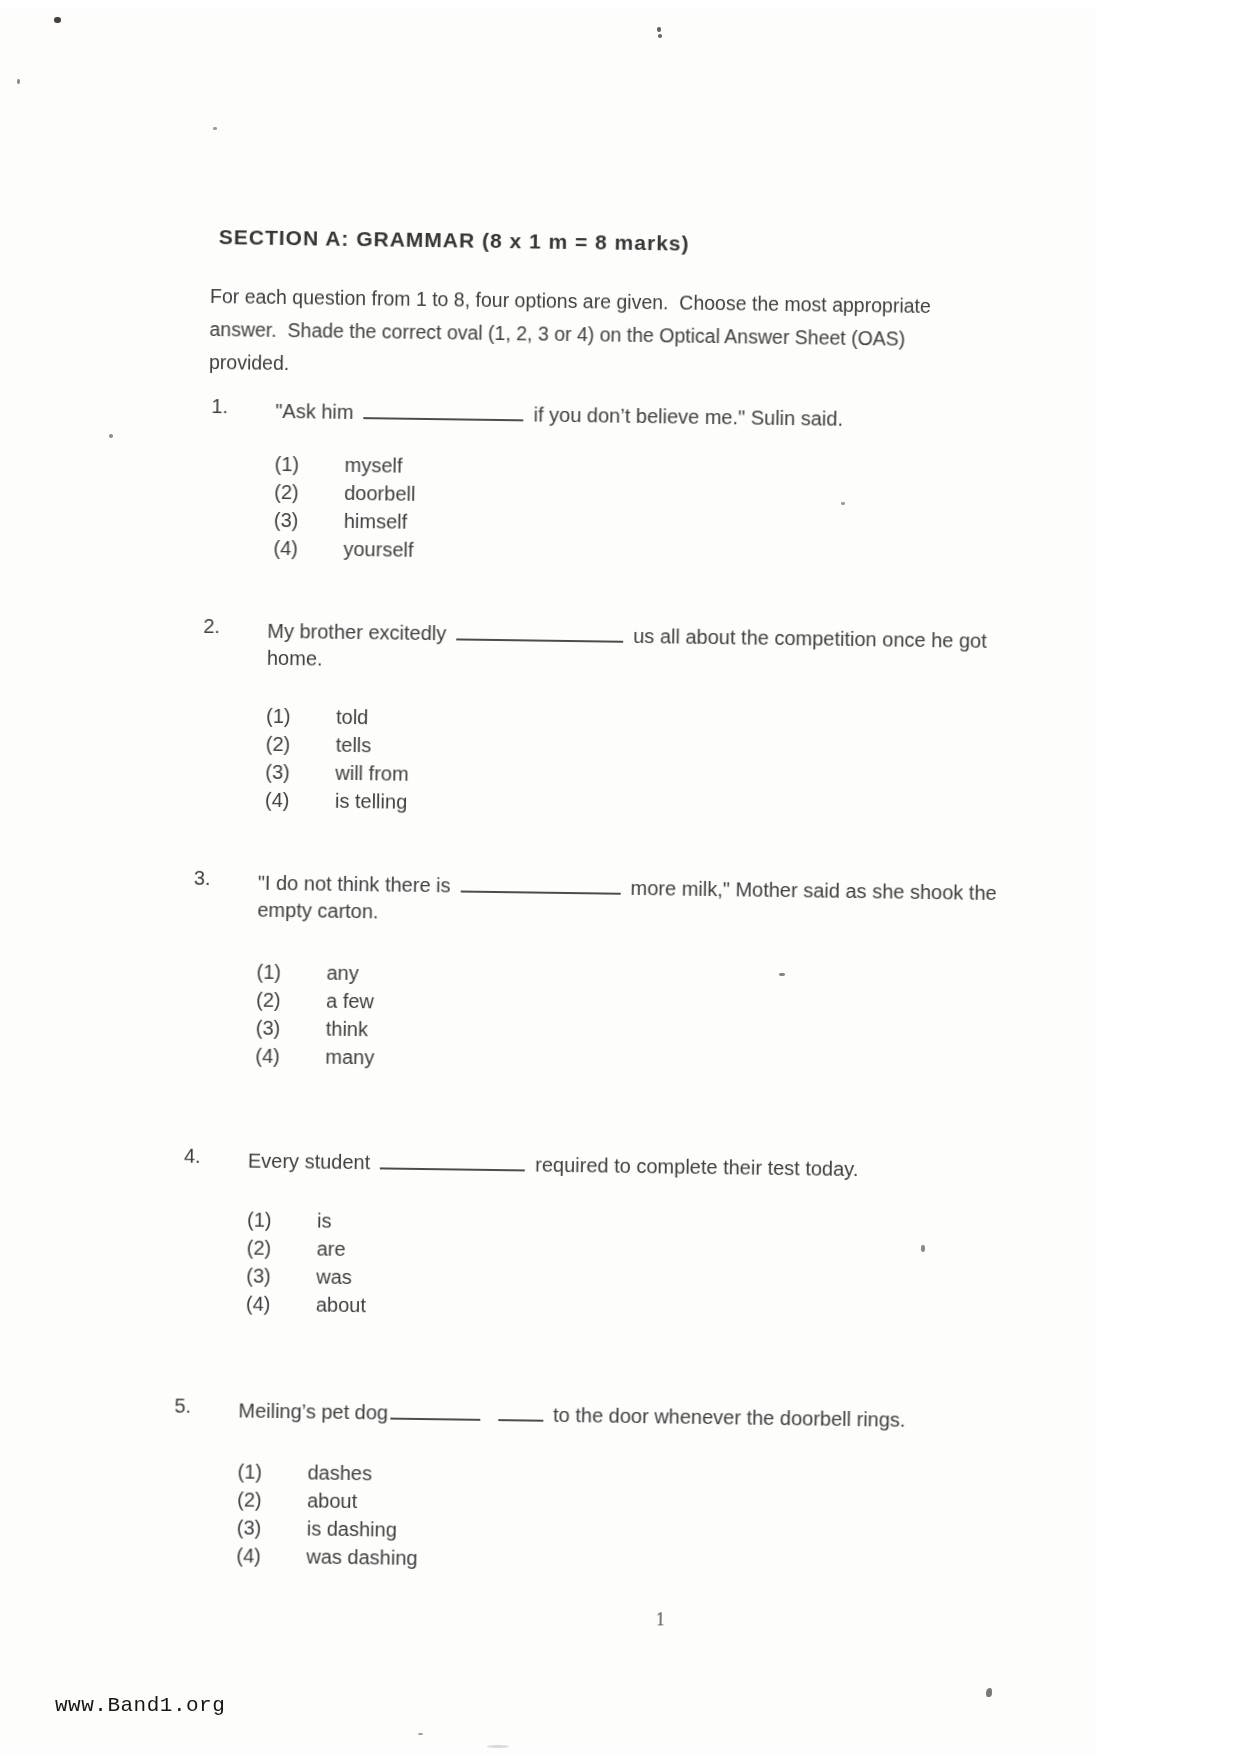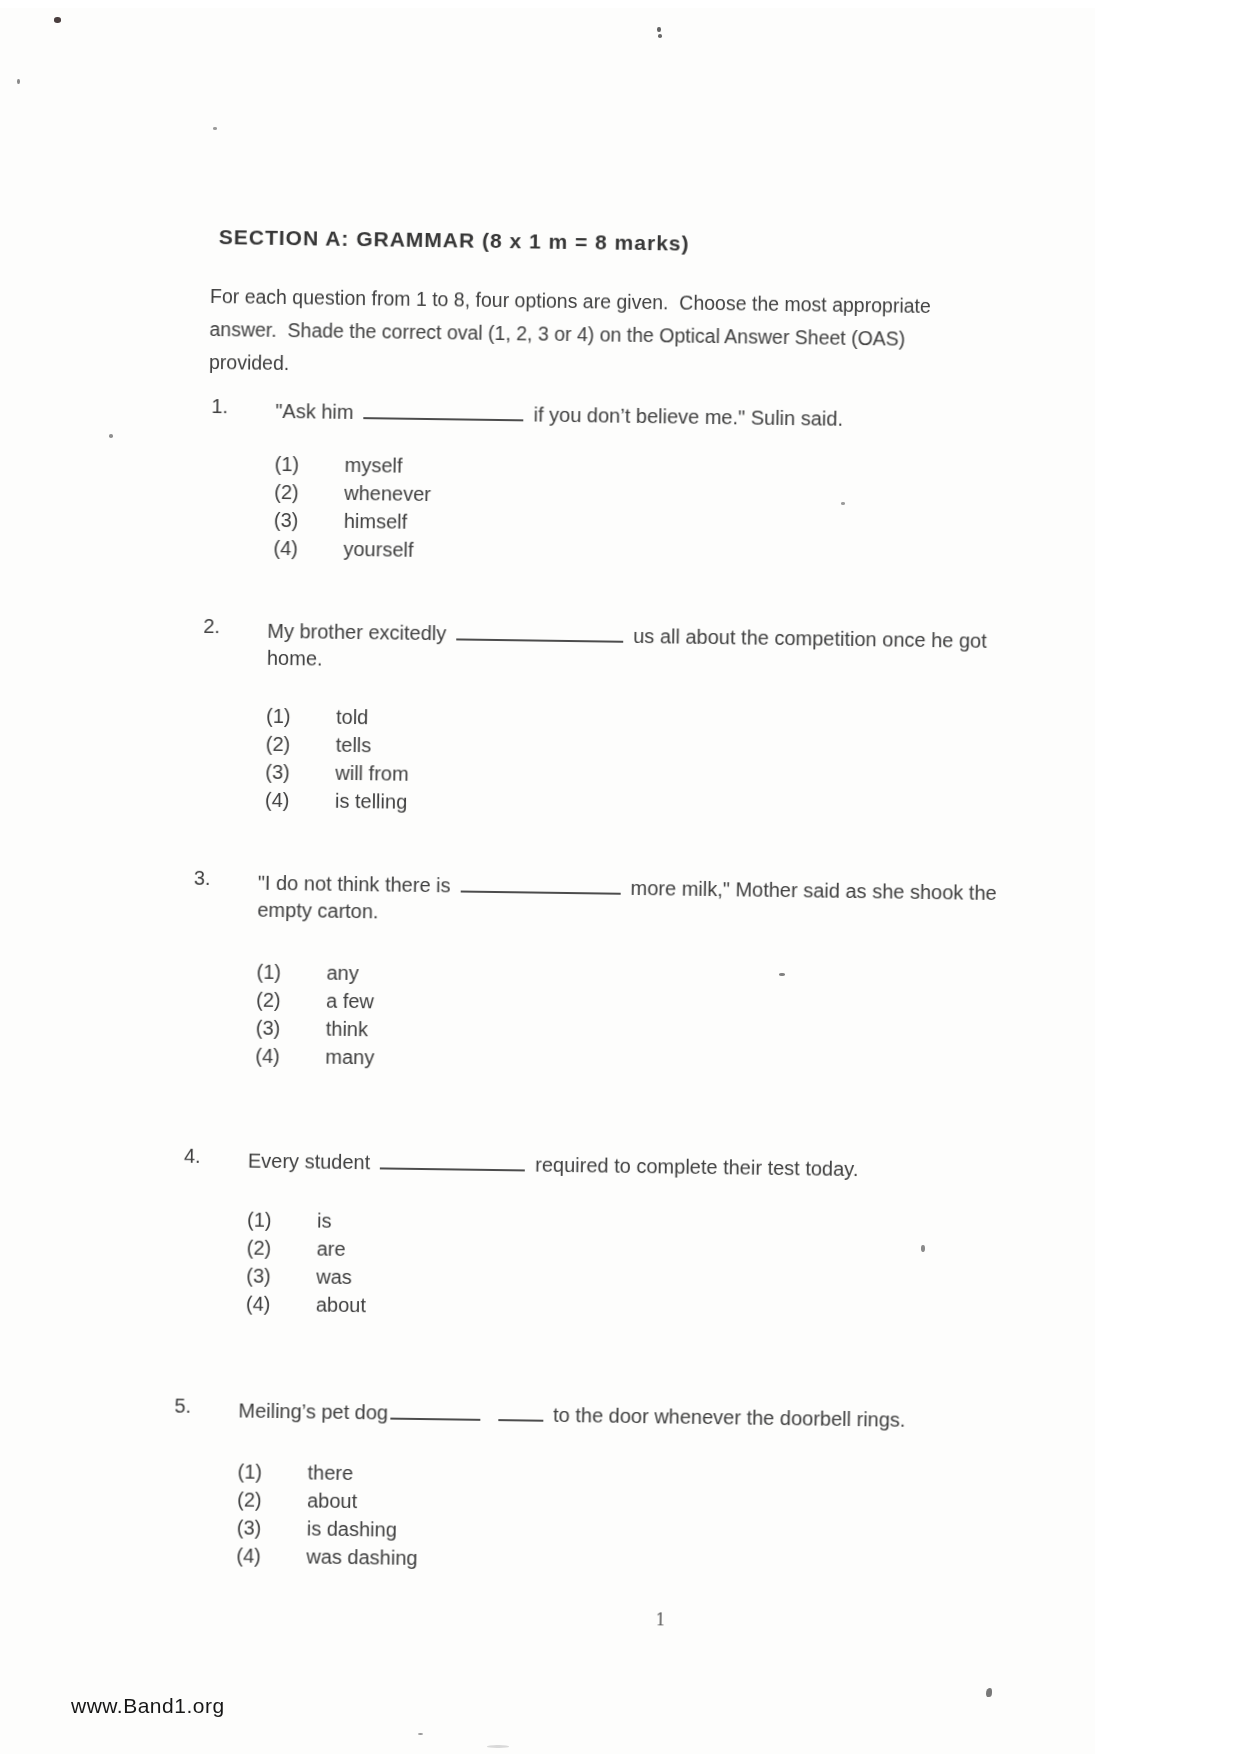--- a/index.html
+++ b/index.html
@@ -49,22 +49,22 @@
     margin:0 10px;vertical-align:baseline;
   }
   .b160{width:160px;} .b167{width:167px;} .b145{width:145px;}
   .b90{width:90px;margin-left:2px;margin-right:0;}
   .b45{width:45px;margin-left:18px;}
   .page-number{
     position:absolute;left:678px;top:1593px;
     font-family:"DejaVu Serif", serif;font-size:16px;color:#555;
   }
   .watermark{
-    position:absolute;left:71px;top:1686px;
-    font-family:Liberation Sans, sans-serif;
+    position:absolute;left:55px;top:1686px;
+    font-family:Liberation Mono, monospace;
     font-size:21px;color:#161616;letter-spacing:0.5px;text-align:center;
   }
   .speck{position:absolute;border-radius:45%;}
   .sp1{left:54px;top:9px;width:7px;height:6px;background:#4a3f3f;}
   .sp2a{left:657px;top:19px;width:4px;height:5px;background:#636363;}
   .sp2b{left:658px;top:26px;width:4px;height:4px;background:#6a6a6a;}
   .sp3{left:17px;top:71px;width:3px;height:5px;background:#8a8a8a;}
   .sp4{left:213px;top:119px;width:4px;height:3px;background:#9a9a9a;}
   .sp5{left:109px;top:426px;width:4px;height:4px;background:#8f8f8f;}
   .sp6{left:841px;top:494px;width:4px;height:3px;background:#9a9a9a;}
@@ -89,21 +89,21 @@
       <div>For each question from 1 to 8, four options are given.  Choose the most appropriate</div>
       <div>answer.  Shade the correct oval (1, 2, 3 or 4) on the Optical Answer Sheet (OAS)</div>
       <div>provided.</div>
     </div>
 
     <div class="question q1">
       <div class="qnum">1.</div>
       <div class="qstem"><span>"Ask him</span><span class="blank b160"></span><span>if you don’t believe me." Sulin said.</span></div>
       <div class="opts">
         <div class="opt"><span class="onum">(1)</span><span>myself</span></div>
-        <div class="opt"><span class="onum">(2)</span><span>whenever</span></div>
+        <div class="opt"><span class="onum">(2)</span><span>doorbell</span></div>
         <div class="opt"><span class="onum">(3)</span><span>himself</span></div>
         <div class="opt"><span class="onum">(4)</span><span>yourself</span></div>
       </div>
     </div>
 
     <div class="question q2">
       <div class="qnum">2.</div>
       <div class="qstem"><span>My brother excitedly</span><span class="blank b167"></span><span>us all about the competition once he got</span></div>
       <div class="qstem2">home.</div>
       <div class="opts">
@@ -134,21 +134,21 @@
         <div class="opt"><span class="onum">(2)</span><span>are</span></div>
         <div class="opt"><span class="onum">(3)</span><span>was</span></div>
         <div class="opt"><span class="onum">(4)</span><span>about</span></div>
       </div>
     </div>
 
     <div class="question q5">
       <div class="qnum">5.</div>
       <div class="qstem"><span>Meiling’s pet dog</span><span class="blank b90"></span><span class="blank b45"></span><span>to the door whenever the doorbell rings.</span></div>
       <div class="opts">
-        <div class="opt"><span class="onum">(1)</span><span>there</span></div>
+        <div class="opt"><span class="onum">(1)</span><span>dashes</span></div>
         <div class="opt"><span class="onum">(2)</span><span>about</span></div>
         <div class="opt"><span class="onum">(3)</span><span>is dashing</span></div>
         <div class="opt"><span class="onum">(4)</span><span>was dashing</span></div>
       </div>
     </div>
 
     <div class="page-number">1</div>
 
   </div>
 

